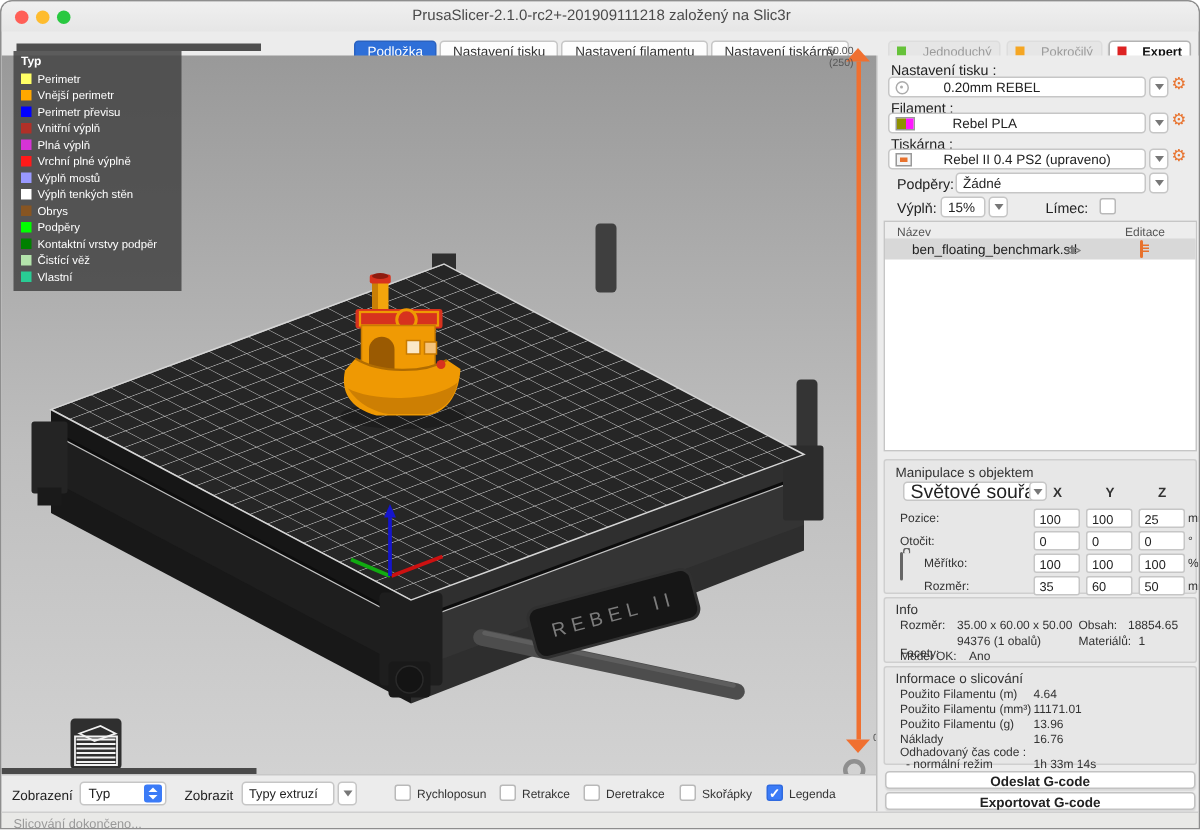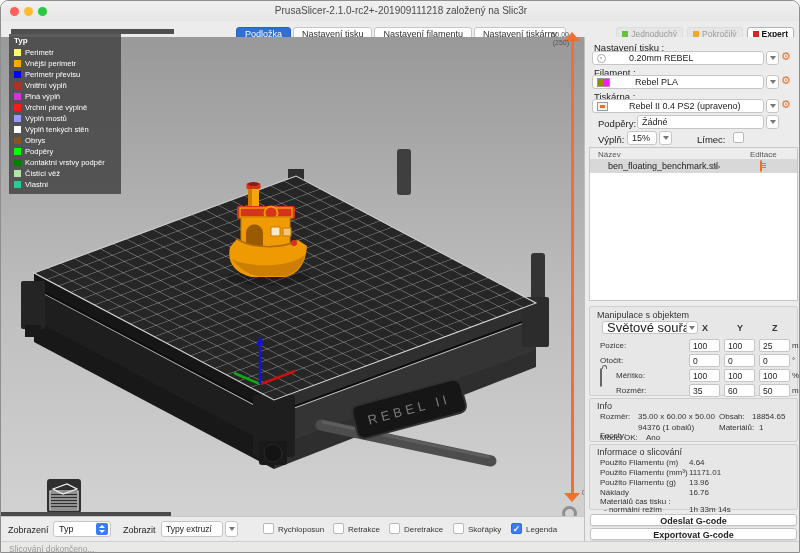--- a/index.html
+++ b/index.html
@@ -11,21 +11,21 @@
   .titlebar{left:0;top:0;width:800px;height:20px;background:linear-gradient(#F0F0F0,#E6E6E6);}
   .tl{width:9px;height:9px;border-radius:50%;top:6px;}
   .title{width:100%;text-align:center;top:4px;font-size:10px;color:#4a4a4a;}
   
   .tabbar{left:0;top:20px;width:800px;height:16px;display:flex;justify-content:center;gap:2px;}
   .tab{height:14px;margin-top:6px;padding:1px 8px;font-size:9px;border-radius:3px;border:1px solid #c6c6c6;
        background:#FDFDFD;color:#333;line-height:11px;}
   .tab.active{background:#2E6FD8;border-color:#2a62c0;color:#fff;}
   
   .modes{right:5px;top:26px;display:flex;gap:4px;}
-  .mode{height:13px;display:flex;align-items:center;gap:3px;padding:4px 5px;font-size:8.5px;color:#9a9a9a;
+  .mode{height:13px;display:flex;align-items:center;gap:11px;padding:4px 5px;font-size:8.5px;color:#9a9a9a;
         background:#E6E6E6;border-radius:3px;border:1px solid #ddd;}
   .mode.active{background:#fff;border:1px solid #b3b3b3;color:#111;font-weight:bold;box-shadow:0 1px 1px rgba(0,0,0,.15);}
   .msq{width:6px;height:6px;display:inline-block;}
   
   .viewport{left:0;top:36px;width:583px;height:479px;overflow:hidden;
             background:linear-gradient(180deg,#999 0%,#BEBEBE 55%,#D2D2D2 100%);}
   .darkstrip-top{left:10px;top:28px;width:163px;height:5px;background:#4F4F4F;}
   .darkstrip-bot{left:0;top:511px;width:170px;height:4px;background:#4A4A4A;}
   
   .legend{left:8px;top:33px;width:112px;background:rgba(70,70,70,.87);color:#fff;padding:2px 5px 4px 5px;}
@@ -385,21 +385,21 @@
     <div class="abs panel" style="top:407px;height:66px;">
       <div class="abs ptitle" style="left:7px;top:2px;">Informace o slicování</div>
       <span class="abs small" style="left:10px;top:13px;">Použito Filamentu (m)</span>
       <span class="abs small" style="left:99px;top:13px;">4.64</span>
       <span class="abs small" style="left:10px;top:23px;">Použito Filamentu (mm³)</span>
       <span class="abs small" style="left:99px;top:23px;">11171.01</span>
       <span class="abs small" style="left:10px;top:33px;">Použito Filamentu (g)</span>
       <span class="abs small" style="left:99px;top:33px;">13.96</span>
       <span class="abs small" style="left:10px;top:43px;">Náklady</span>
       <span class="abs small" style="left:99px;top:43px;">16.76</span>
-      <span class="abs small" style="left:10px;top:52px;">Materiálů čas tisku :</span>
+      <span class="abs small" style="left:10px;top:52px;">Odhadovaný čas code :</span>
       <span class="abs small" style="left:14px;top:60px;">- normální režim</span>
       <span class="abs small" style="left:99px;top:60px;">1h 33m 14s</span>
     </div>
 
     <button class="abs gbtn" style="top:477px;">Odeslat G-code</button>
     <button class="abs gbtn" style="top:491px;">Exportovat G-code</button>
   </div>
 
   <div class="abs bottombar">
     <span class="abs lab" style="left:7px;top:8px;font-size:9px;">Zobrazení</span>

